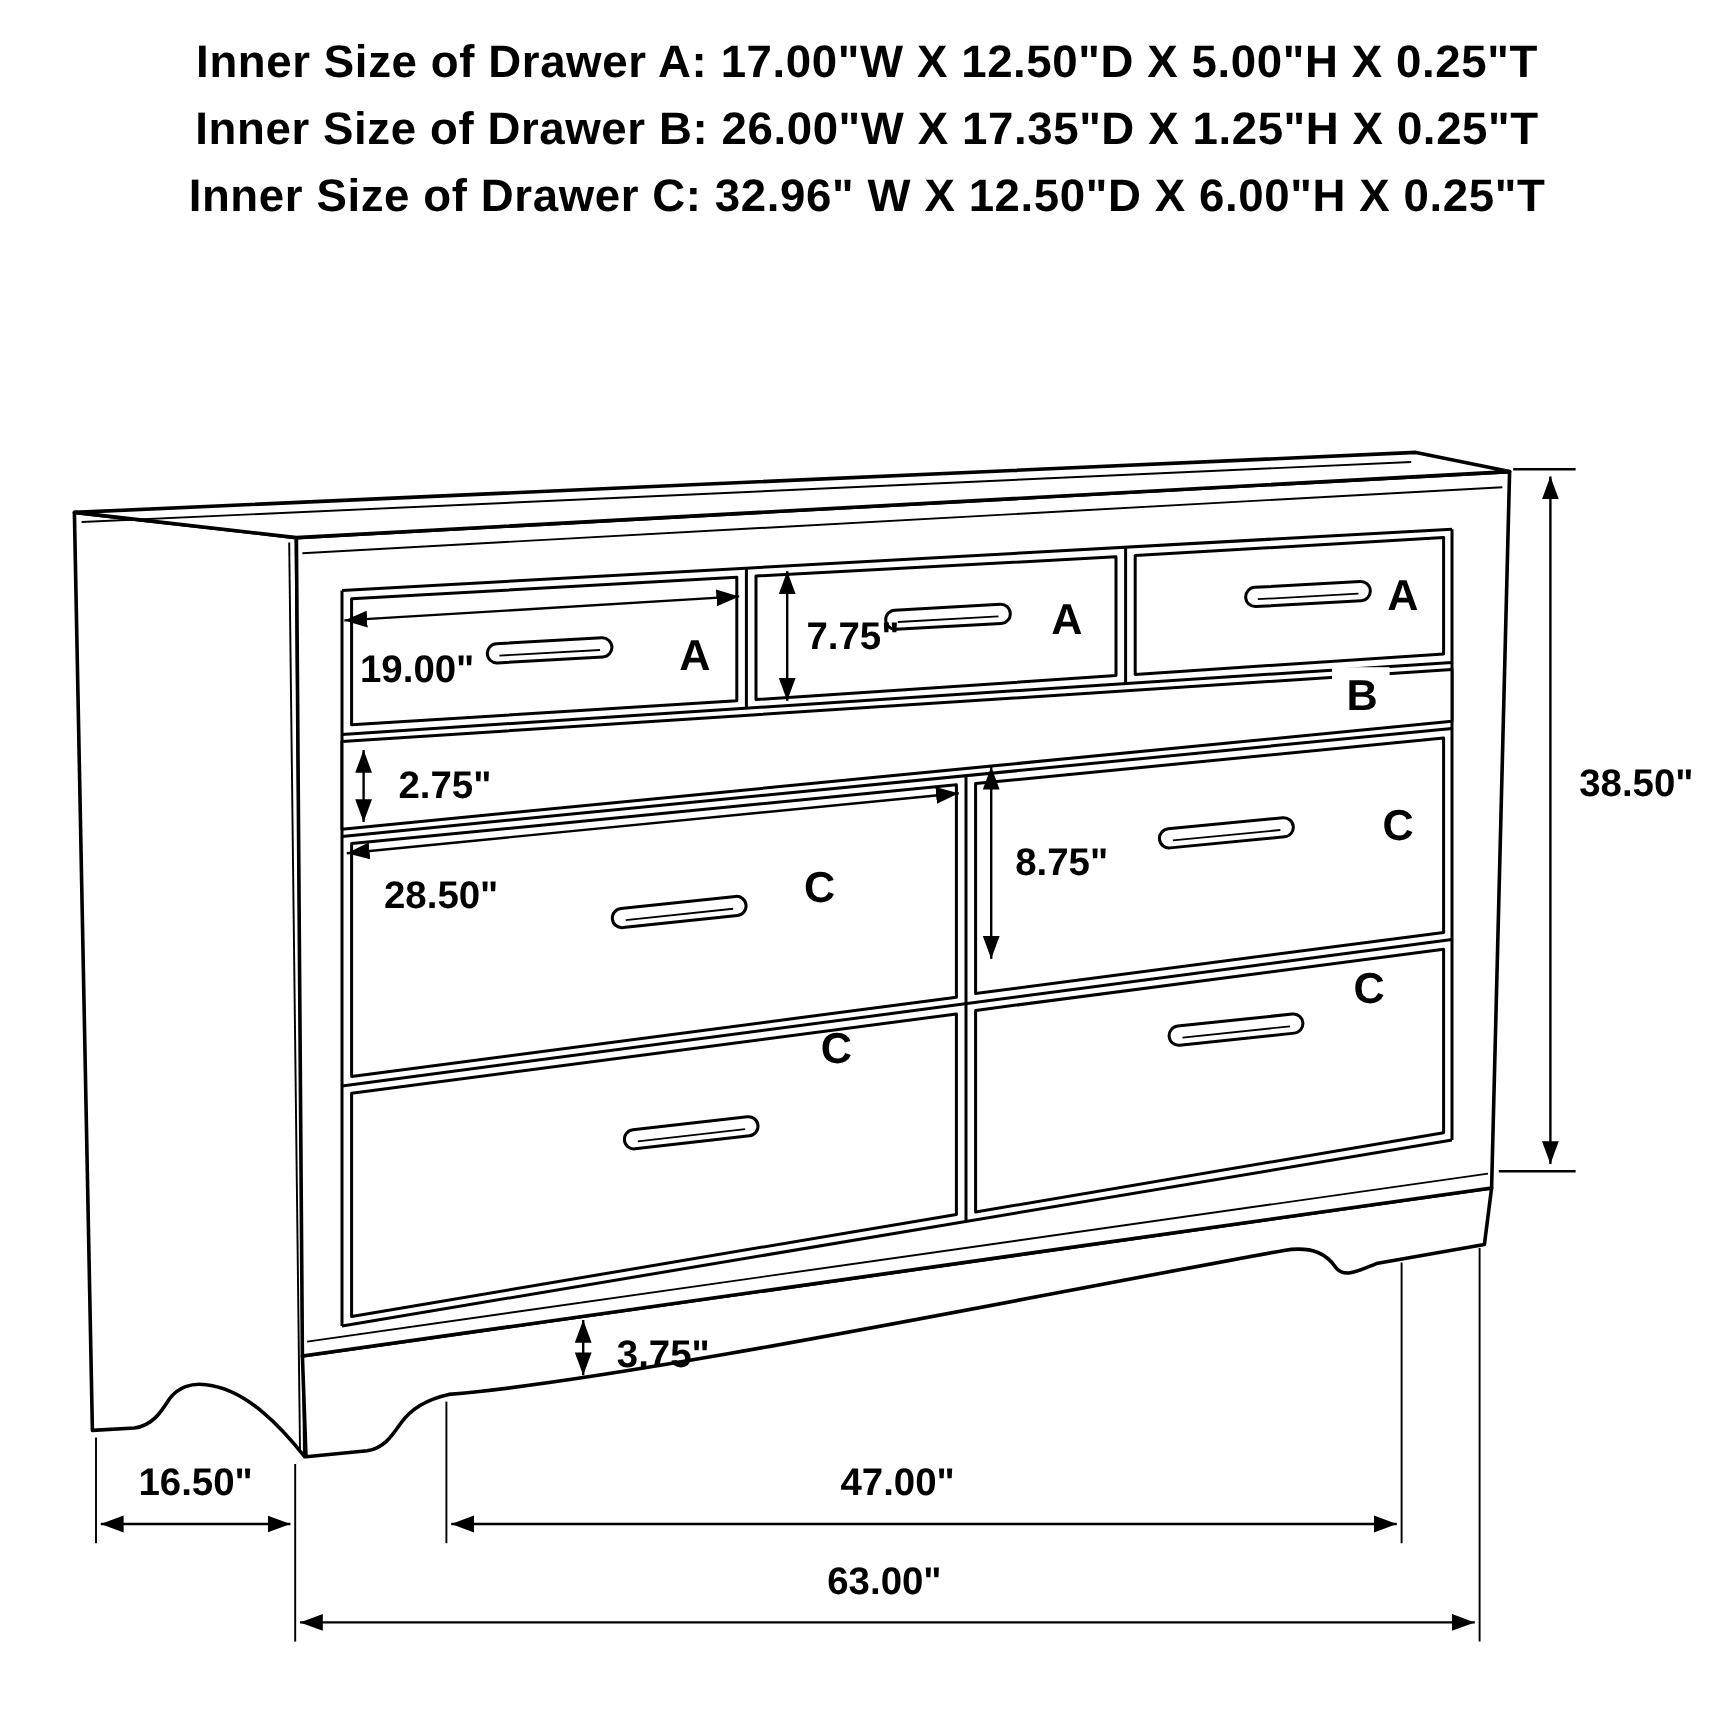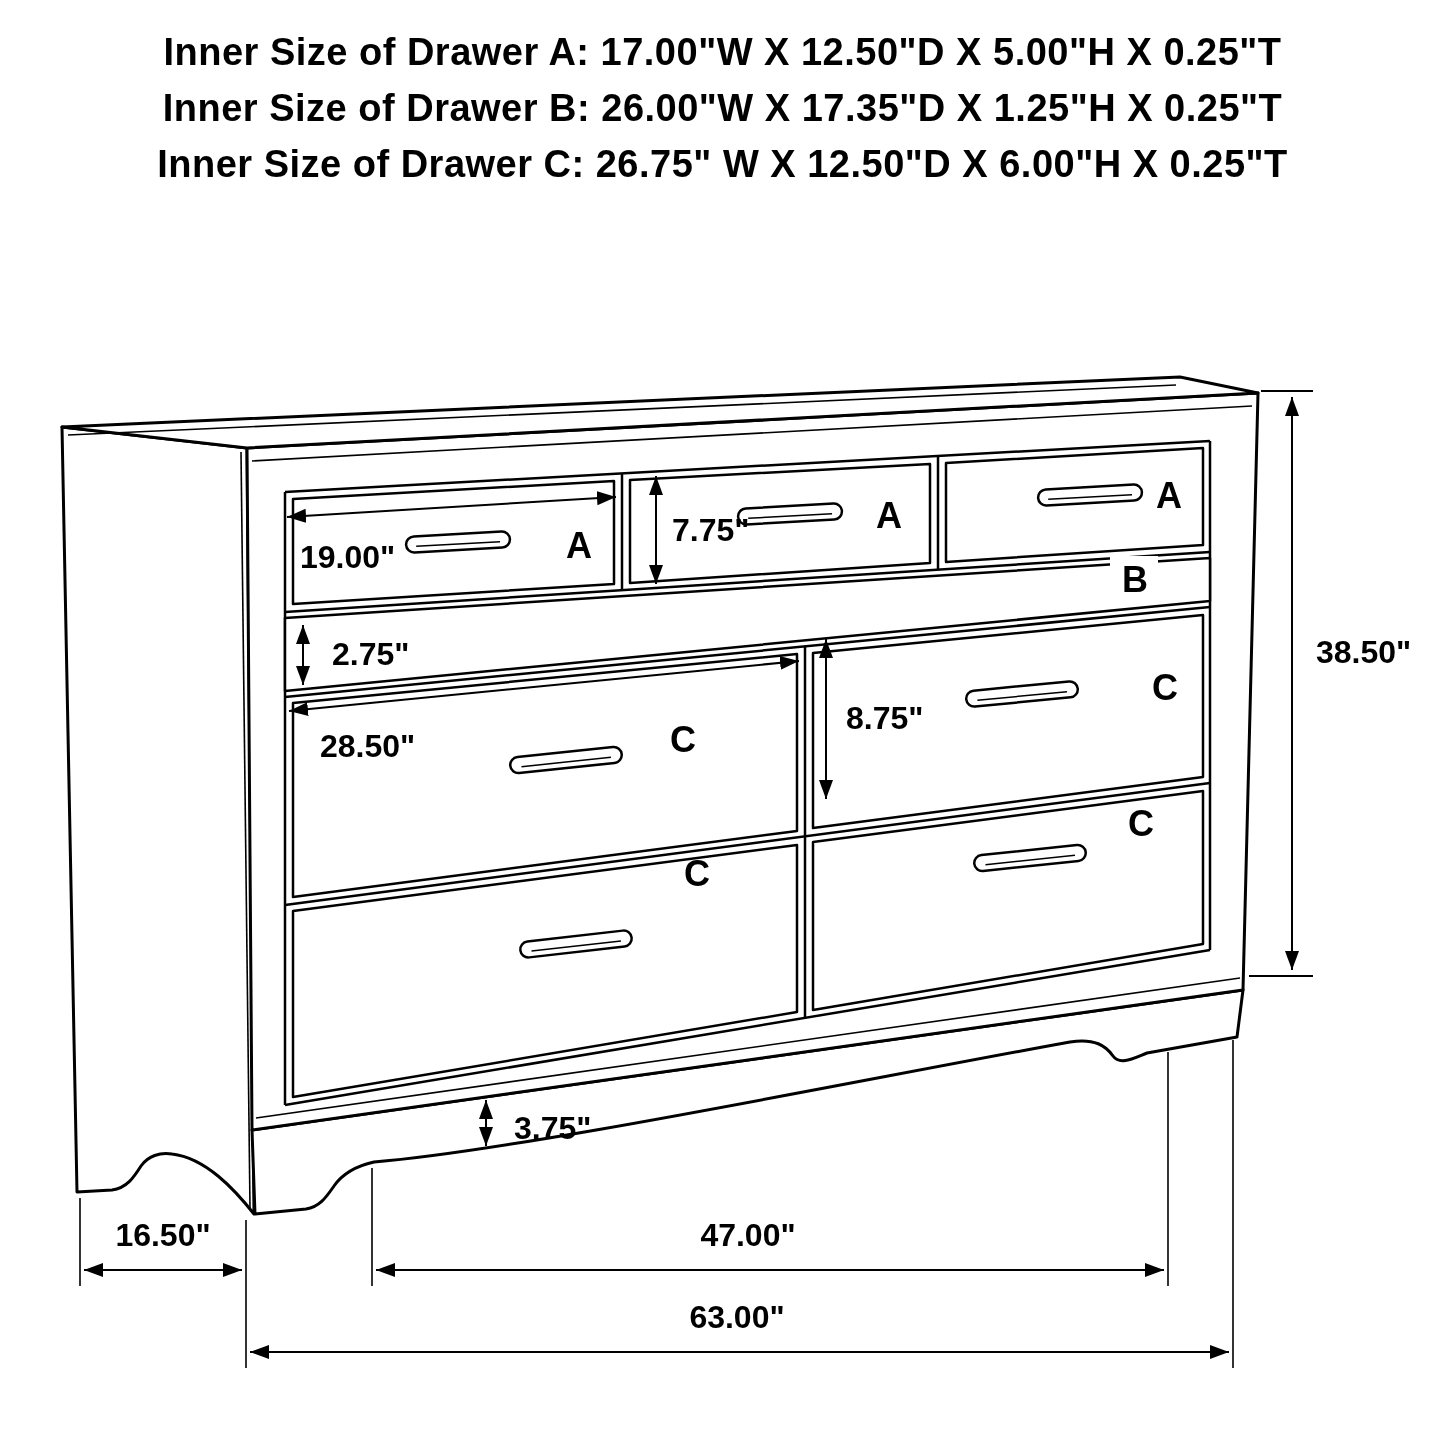--- a/index.html
+++ b/index.html
@@ -30,21 +30,21 @@
   .handle rect{fill:#fff;stroke:#000;stroke-width:2.5;}
   .handle line{stroke:#000;stroke-width:1.5;}
   .speck{fill:#000;}
 </style>
 </head>
 <body>
 
 <div class="header">
   <div>Inner Size of Drawer A: 17.00"W X 12.50"D X 5.00"H X 0.25"T</div>
   <div>Inner Size of Drawer B: 26.00"W X 17.35"D X 1.25"H X 0.25"T</div>
-  <div>Inner Size of Drawer C: 26.75" W X 12.50"D X 6.00"H X 0.25"T</div>
+  <div>Inner Size of Drawer C: 32.96" W X 12.50"D X 6.00"H X 0.25"T</div>
 </div>
 
 <svg width="1445" height="1445" viewBox="0 0 1445 1445">
   <defs>
     <marker id="arrowhead" markerUnits="userSpaceOnUse" markerWidth="20" markerHeight="16" viewBox="0 0 20 16" refX="19" refY="8" orient="auto-start-reverse">
       <path d="M0,1 L19,8 L0,15 Z" fill="#000"></path>
     </marker>
     <pattern id="speckle" width="30" height="26" patternUnits="userSpaceOnUse">
       <rect width="30" height="26" fill="#ffffff"></rect>
       <circle class="speck" cx="3" cy="4" r="1.5"></circle>

